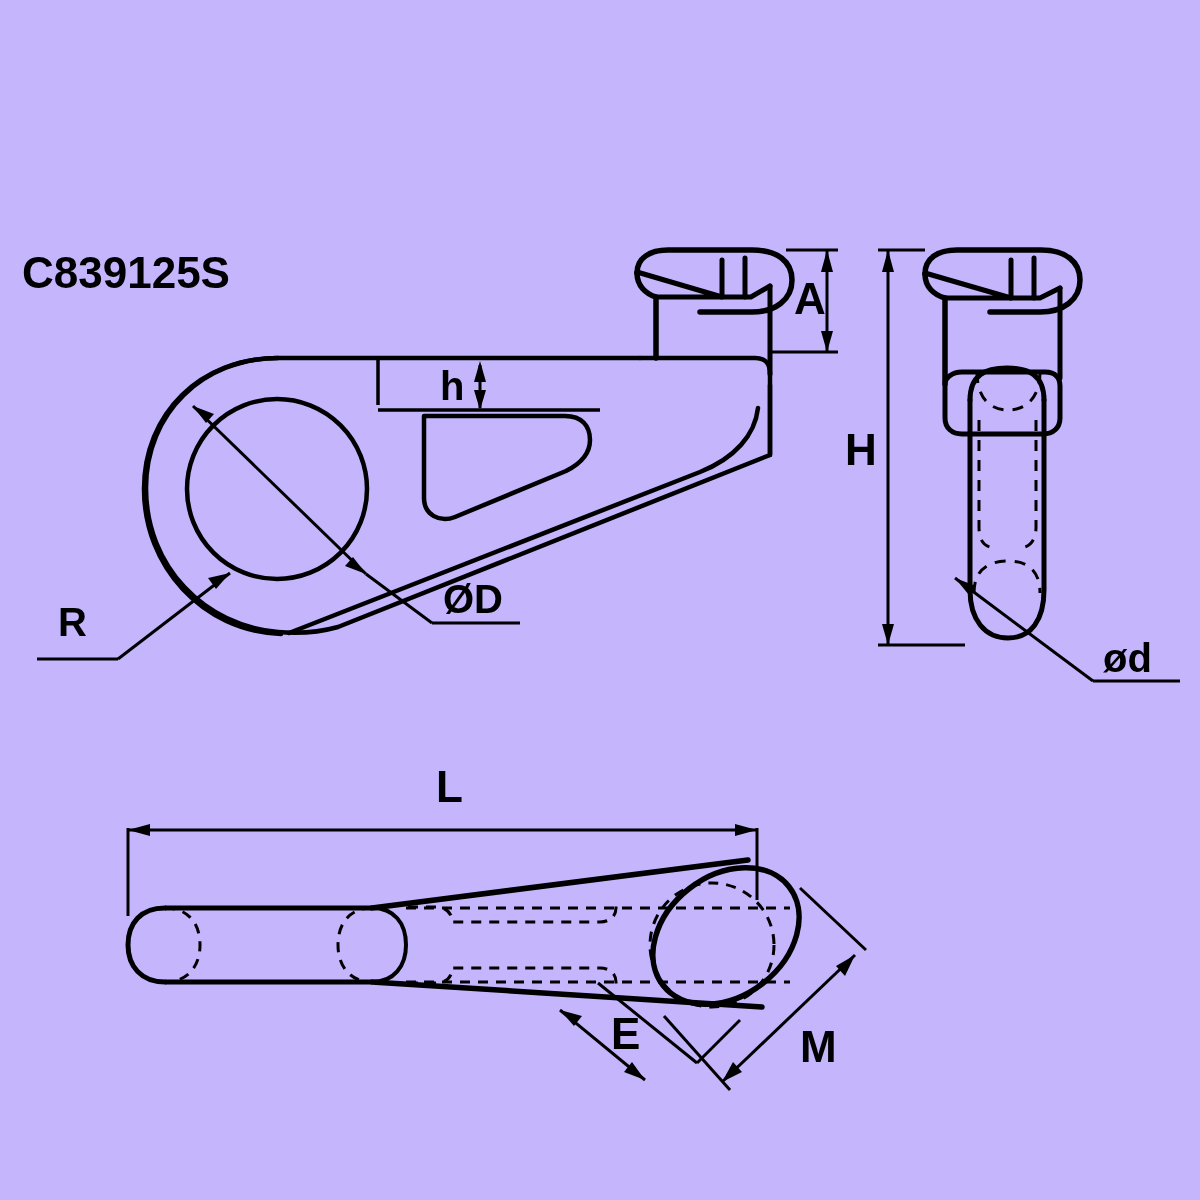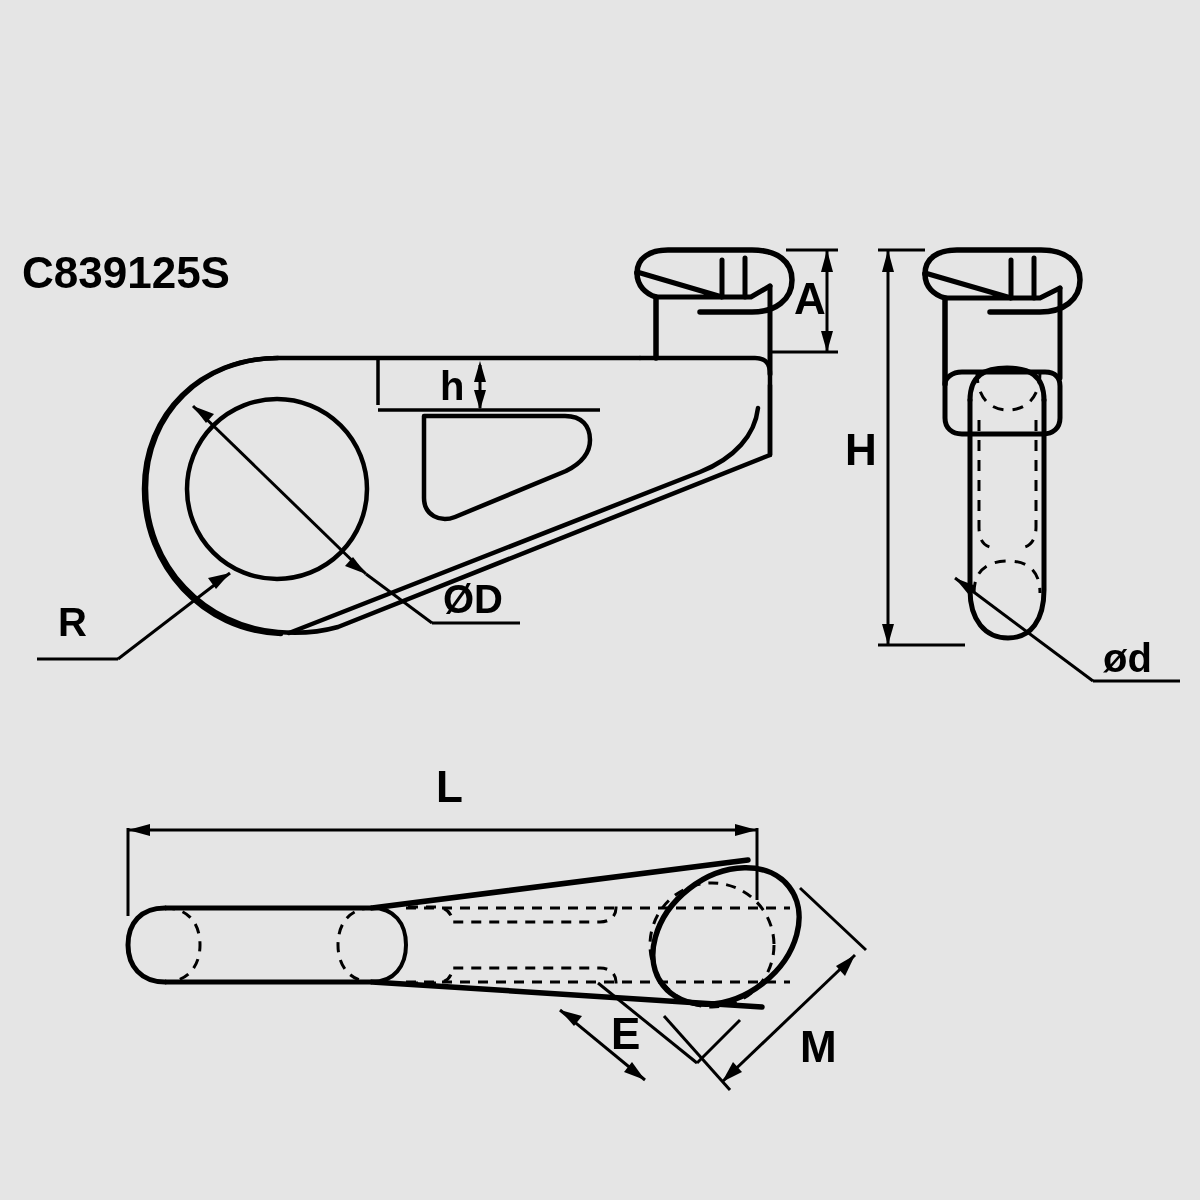--- a/index.html
+++ b/index.html
@@ -4,21 +4,21 @@
 <style>
   html, body {
     margin: 0;
     padding: 0;
     background: #ffffff;
   }
   #page {
     position: relative;
     width: 1200px;
     height: 1200px;
-    background: #e5e5e5;
+    background: #c4b5fd;
     font-family: "Liberation Sans", sans-serif;
     overflow: hidden;
   }
   #drawing {
     position: absolute;
     left: 0;
     top: 0;
     width: 1200px;
     height: 1200px;
   }

